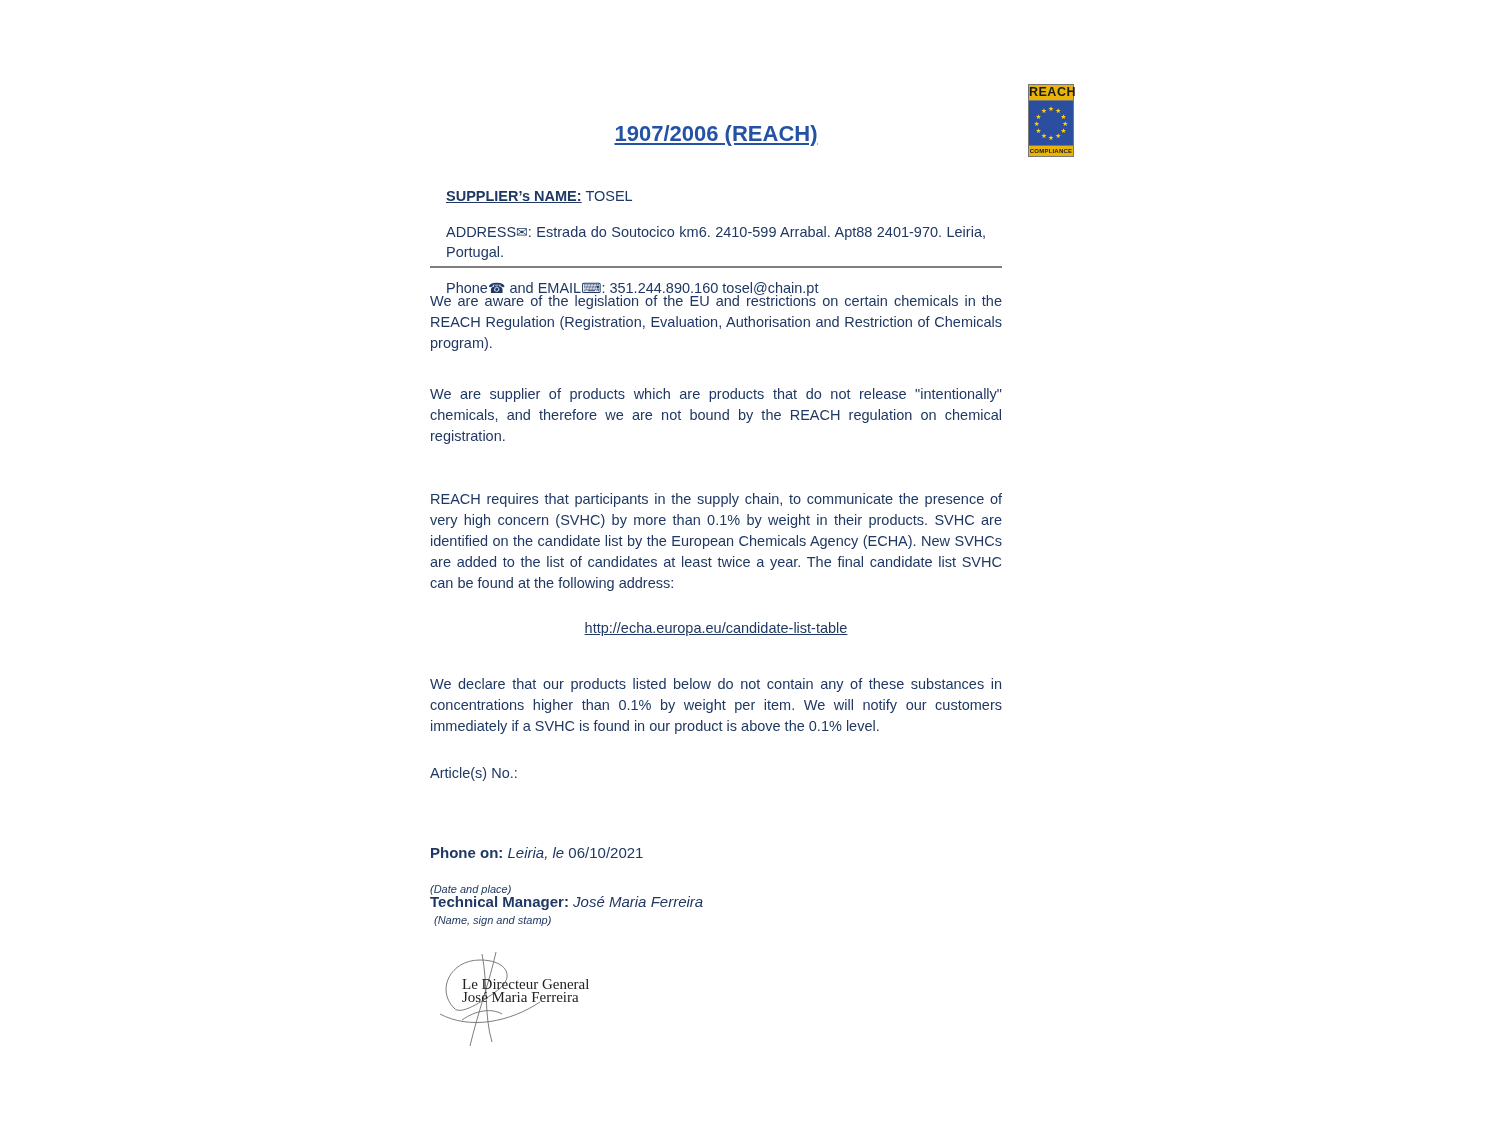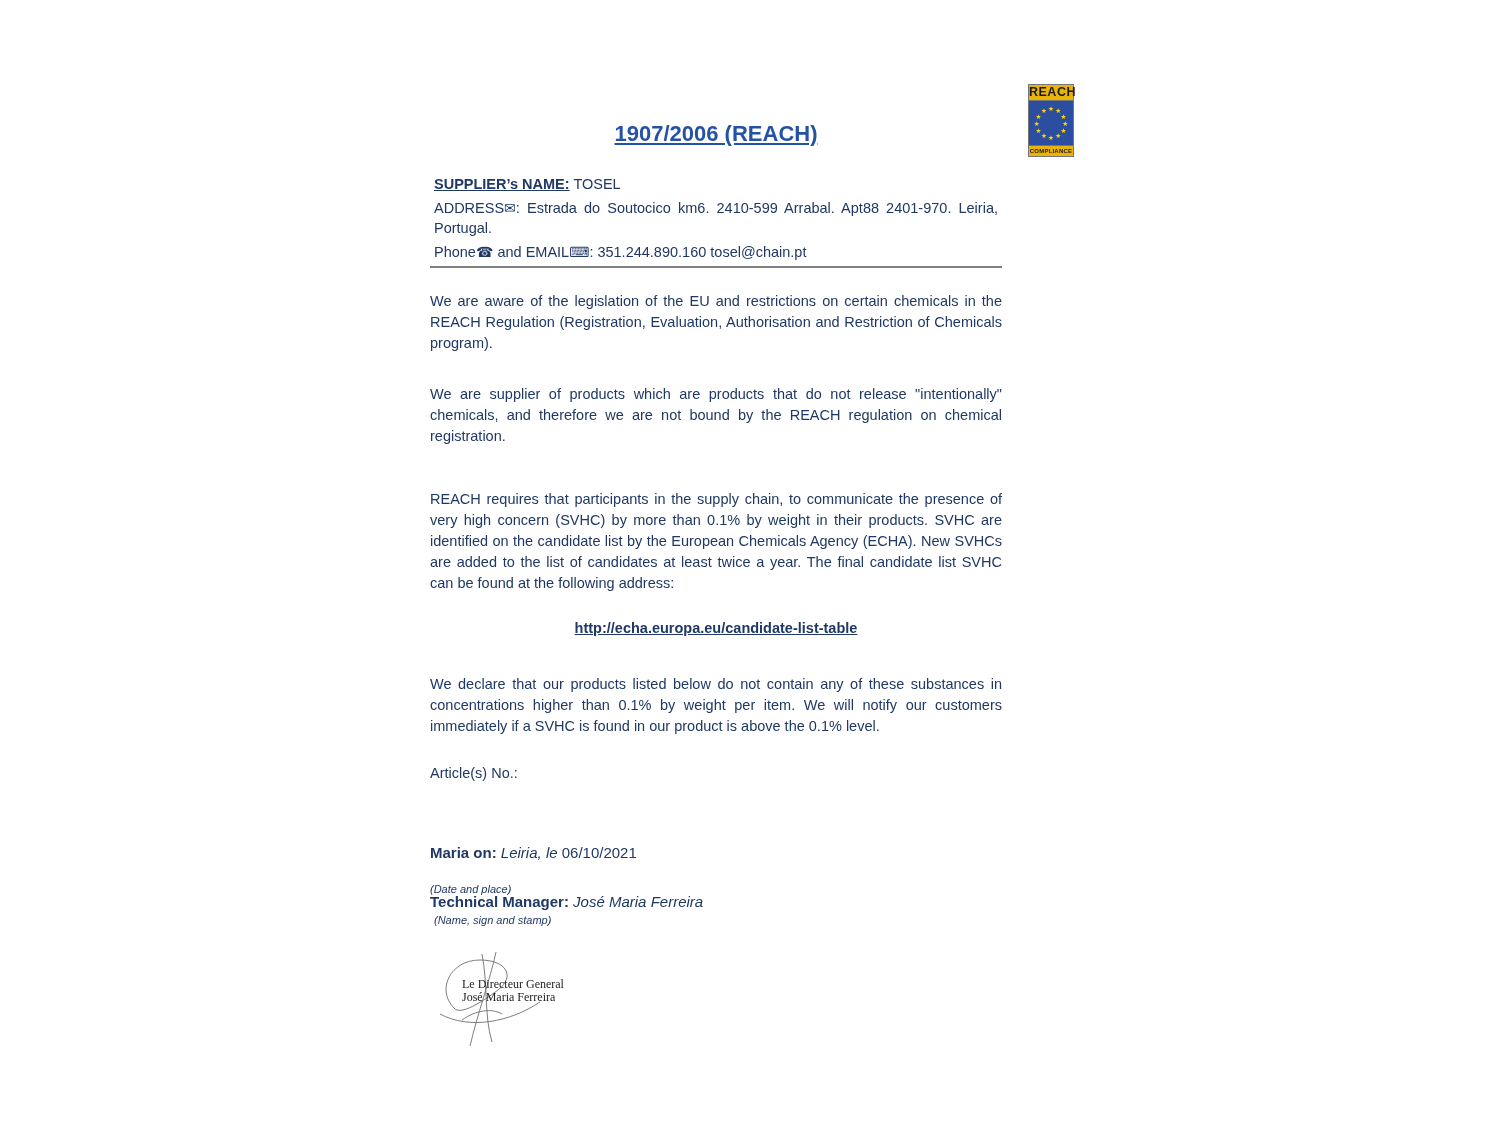--- a/index.html
+++ b/index.html
@@ -32,21 +32,21 @@
   }
   .title .title-line { text-decoration: underline; }
   .supplier {
     position: absolute;
     top: 170px;
     left: 0;
     width: 100%;
     font-size: 14.5px;
     line-height: 20px;
   }
-  .supplier p { margin: 4px; }
+  .supplier p { margin: 16px; }
   .supplier .address { text-align: justify; }
   .bold { font-weight: bold; }
   .ul { text-decoration: underline; }
   .glyph { font-size: 14px; }
   .divider {
     position: absolute;
     top: 266px;
     left: 0;
     width: 100%;
     border: none;
@@ -65,21 +65,21 @@
   .p3 { top: 489px; }
   .p4 { top: 674px; }
   .link-line {
     position: absolute;
     top: 620px;
     left: 0;
     width: 100%;
     text-align: center;
     font-size: 14.5px;
   }
-  .link-line a { color: #1F3864; text-decoration: underline; cursor: pointer; font-weight: bold; }
+  .link-line a { color: #1F3864; text-decoration: underline; cursor: pointer; }
   .articles {
     position: absolute;
     top: 765px;
     left: 0;
     font-size: 14.5px;
   }
   .made-on { position: absolute; top: 844px; left: 0; font-size: 15px; }
   .note {
     position: absolute;
     left: 0;
@@ -98,21 +98,21 @@
     width: 140px;
     height: 100px;
   }
   .signature svg { position: absolute; left: 0; top: 0; }
   .stamp-text {
     position: absolute;
     left: 30px;
     top: 28px;
     width: 120px;
     font-family: "Liberation Serif", serif;
-    font-size: 12px;
+    font-size: 15px;
     color: #222222;
     line-height: 13px;
     white-space: nowrap;
   }
   
   .reach-logo {
     position: absolute;
     left: 1028px;
     top: 84px;
     width: 46px;
@@ -199,21 +199,21 @@
 
     <p class="link-line">
       <a href="#">http://echa.europa.eu/candidate-list-table</a>
     </p>
 
     <p class="para p4">We declare that our products listed below do not contain any of these substances in concentrations higher than 0.1% by weight per item. We will notify our customers immediately if a SVHC is found in our product is above the 0.1% level.</p>
 
     <p class="articles">Article(s) No.:</p>
 
     <p class="made-on">
-      <span class="bold">Maria on:</span><span class="italic"> Leiria, le</span><span> 06/10/2021</span>
+      <span class="bold">Phone on:</span><span class="italic"> Leiria, le</span><span> 06/10/2021</span>
     </p>
     <p class="note note1">(Date and place)</p>
 
     <p class="manager">
       <span class="bold">Technical Manager:</span><span class="italic"> José Maria Ferreira</span>
     </p>
     <p class="note note2">(Name, sign and stamp)</p>
 
     <div class="signature">
       <svg width="140" height="100" viewBox="0 0 140 100">

